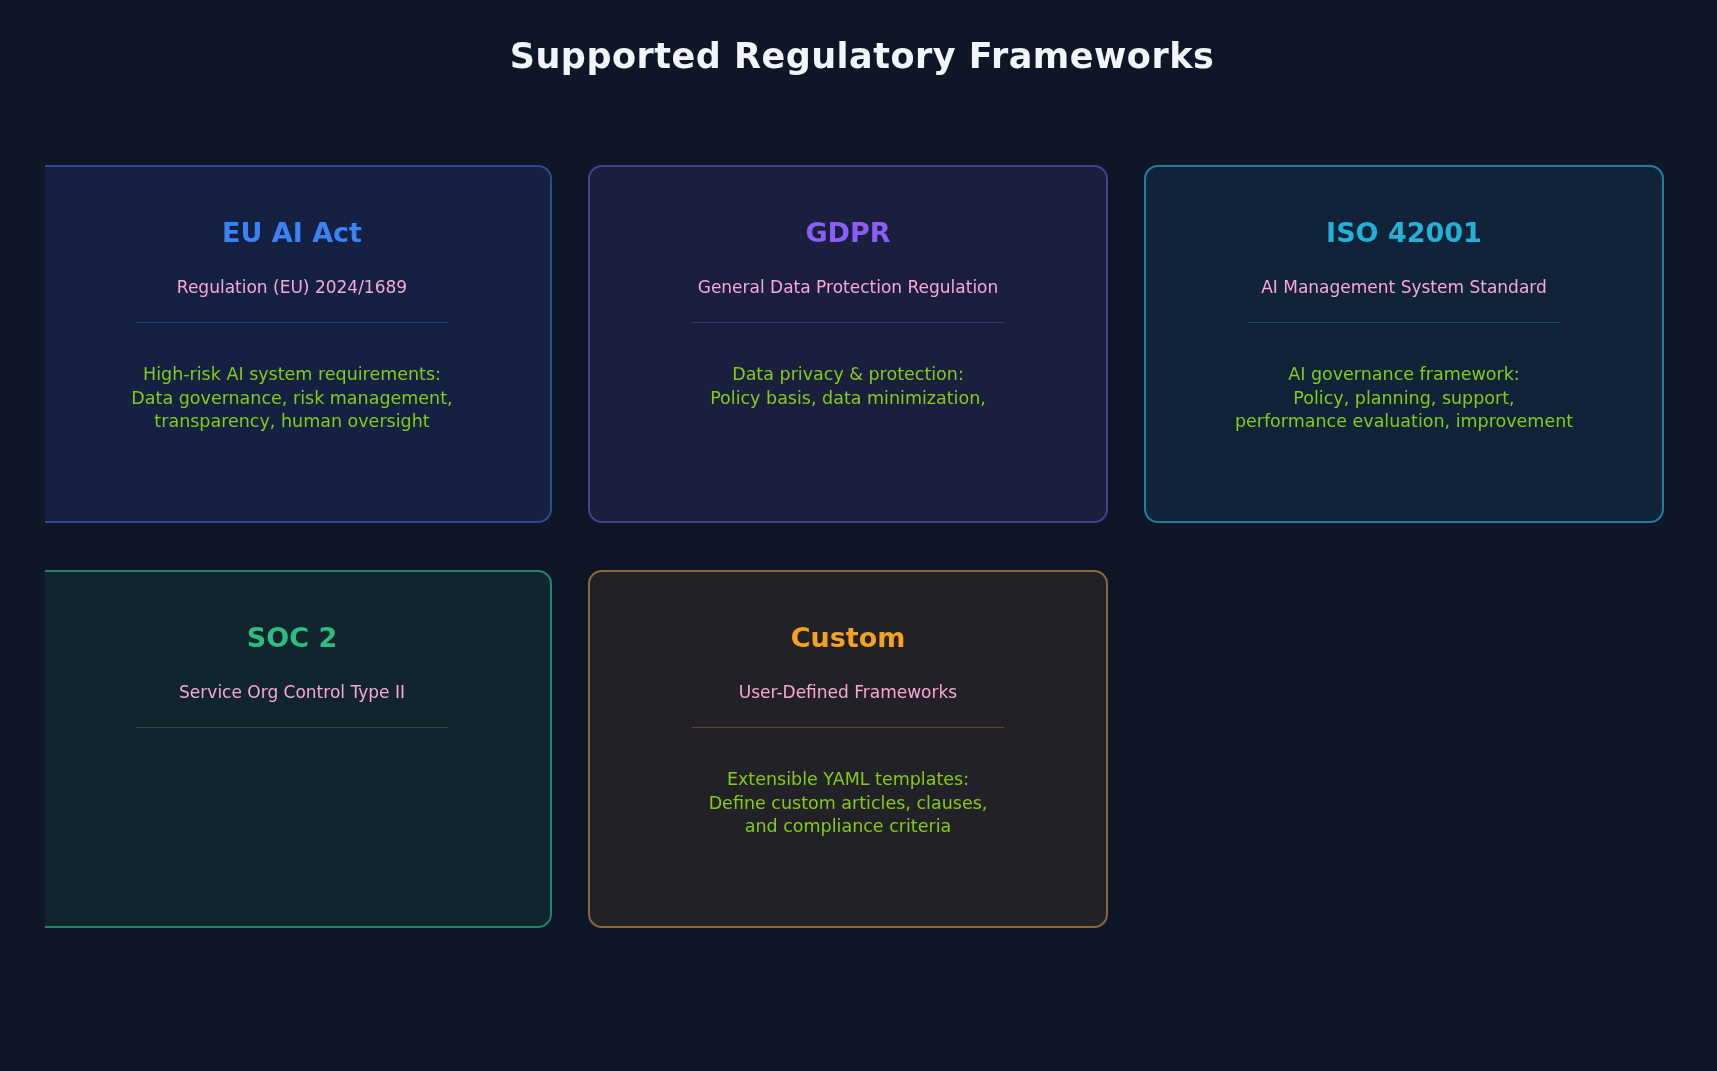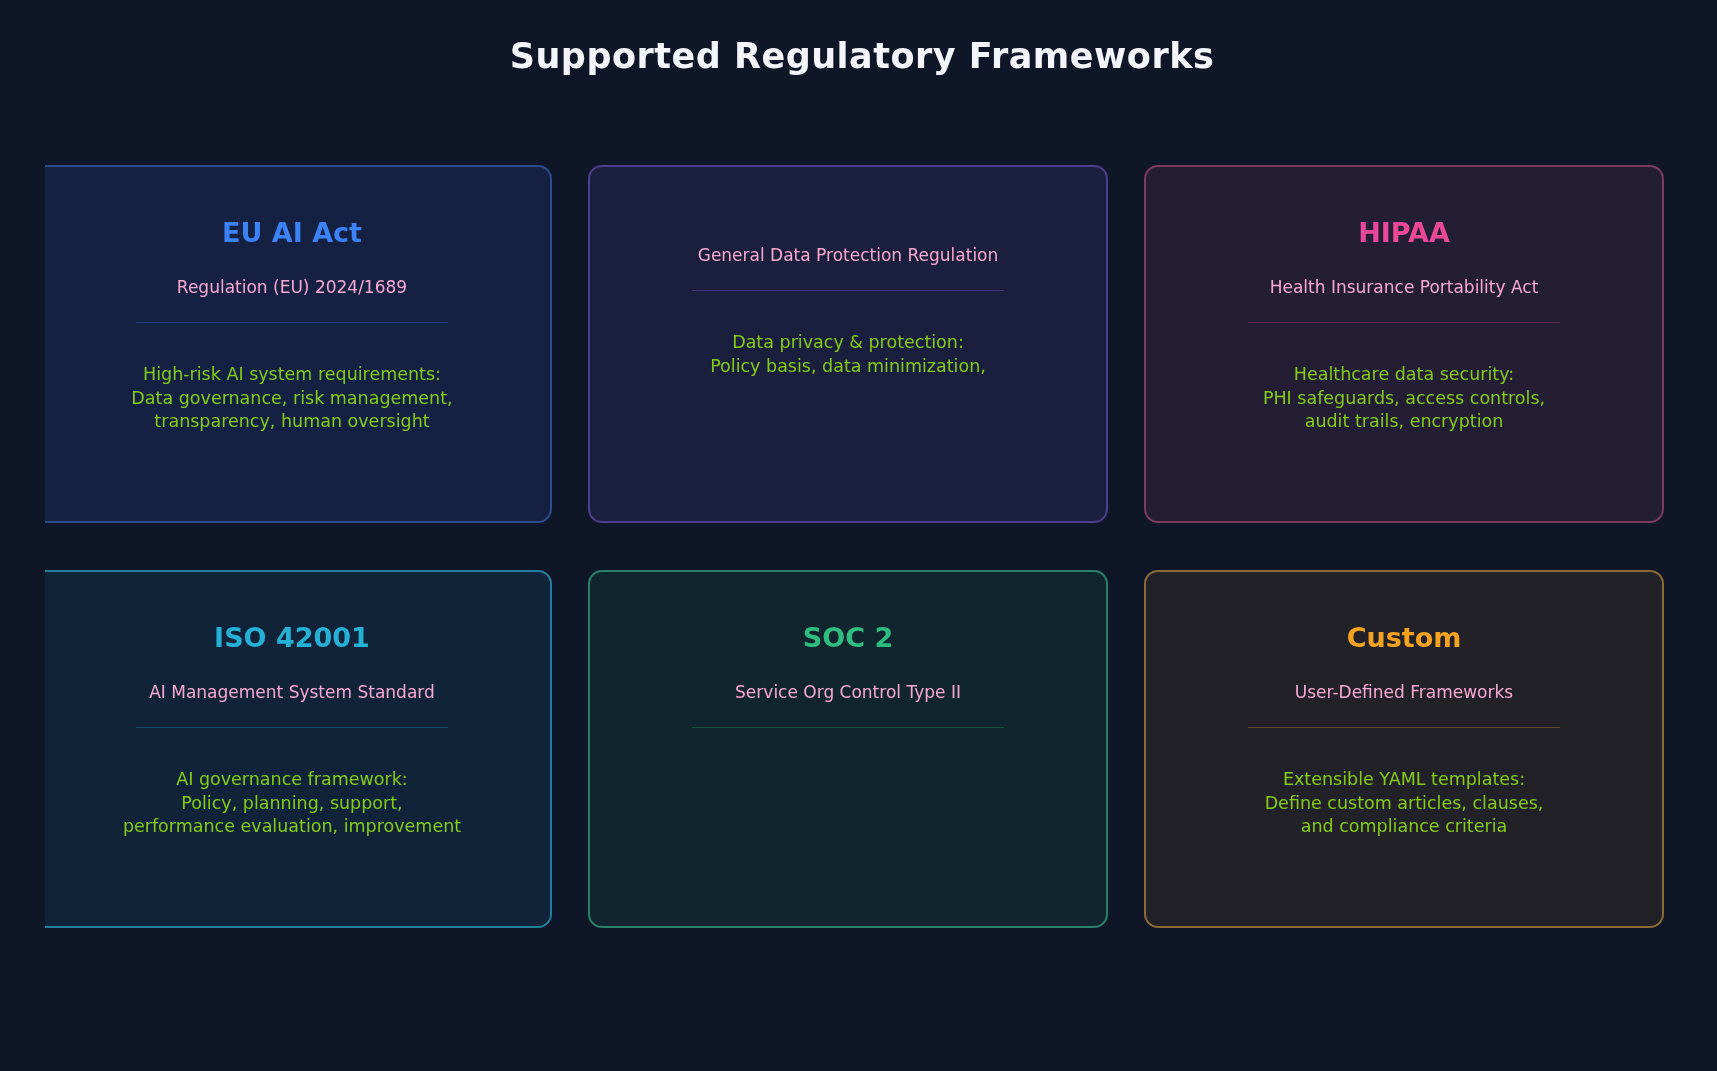--- a/index.html
+++ b/index.html
@@ -92,38 +92,29 @@
         <div class="card-subtitle">Regulation (EU) 2024/1689</div>
         <div class="card-divider"></div>
         <div class="card-description">
           <div>High-risk AI system requirements:</div>
           <div>Data governance, risk management,</div>
           <div>transparency, human oversight</div>
         </div>
       </div>
 
       <div class="card" style="--accent: #8b5cf6; --bg: #1b1f3e; --border: #4c3f8e;">
+        <div class="card-title">GDPR</div>
         <div class="card-subtitle">General Data Protection Regulation</div>
         <div class="card-divider"></div>
         <div class="card-description">
           <div>Data privacy &amp; protection:</div>
           <div>Policy basis, data minimization,</div>
         </div>
       </div>
 
-      <div class="card" style="--accent: #ec4899; --bg: #241e35; --border: #7c3a61;">
-        <div class="card-title">HIPAA</div>
-        <div class="card-subtitle">Health Insurance Portability Act</div>
-        <div class="card-divider"></div>
-        <div class="card-description">
-          <div>Healthcare data security:</div>
-          <div>PHI safeguards, access controls,</div>
-          <div>audit trails, encryption</div>
-        </div>
-      </div>
 
       <div class="card" style="--accent: #25b1d6; --bg: #102338; --border: #20809b;">
         <div class="card-title">ISO 42001</div>
         <div class="card-subtitle">AI Management System Standard</div>
         <div class="card-divider"></div>
         <div class="card-description">
           <div>AI governance framework:</div>
           <div>Policy, planning, support,</div>
           <div>performance evaluation, improvement</div>
         </div>

